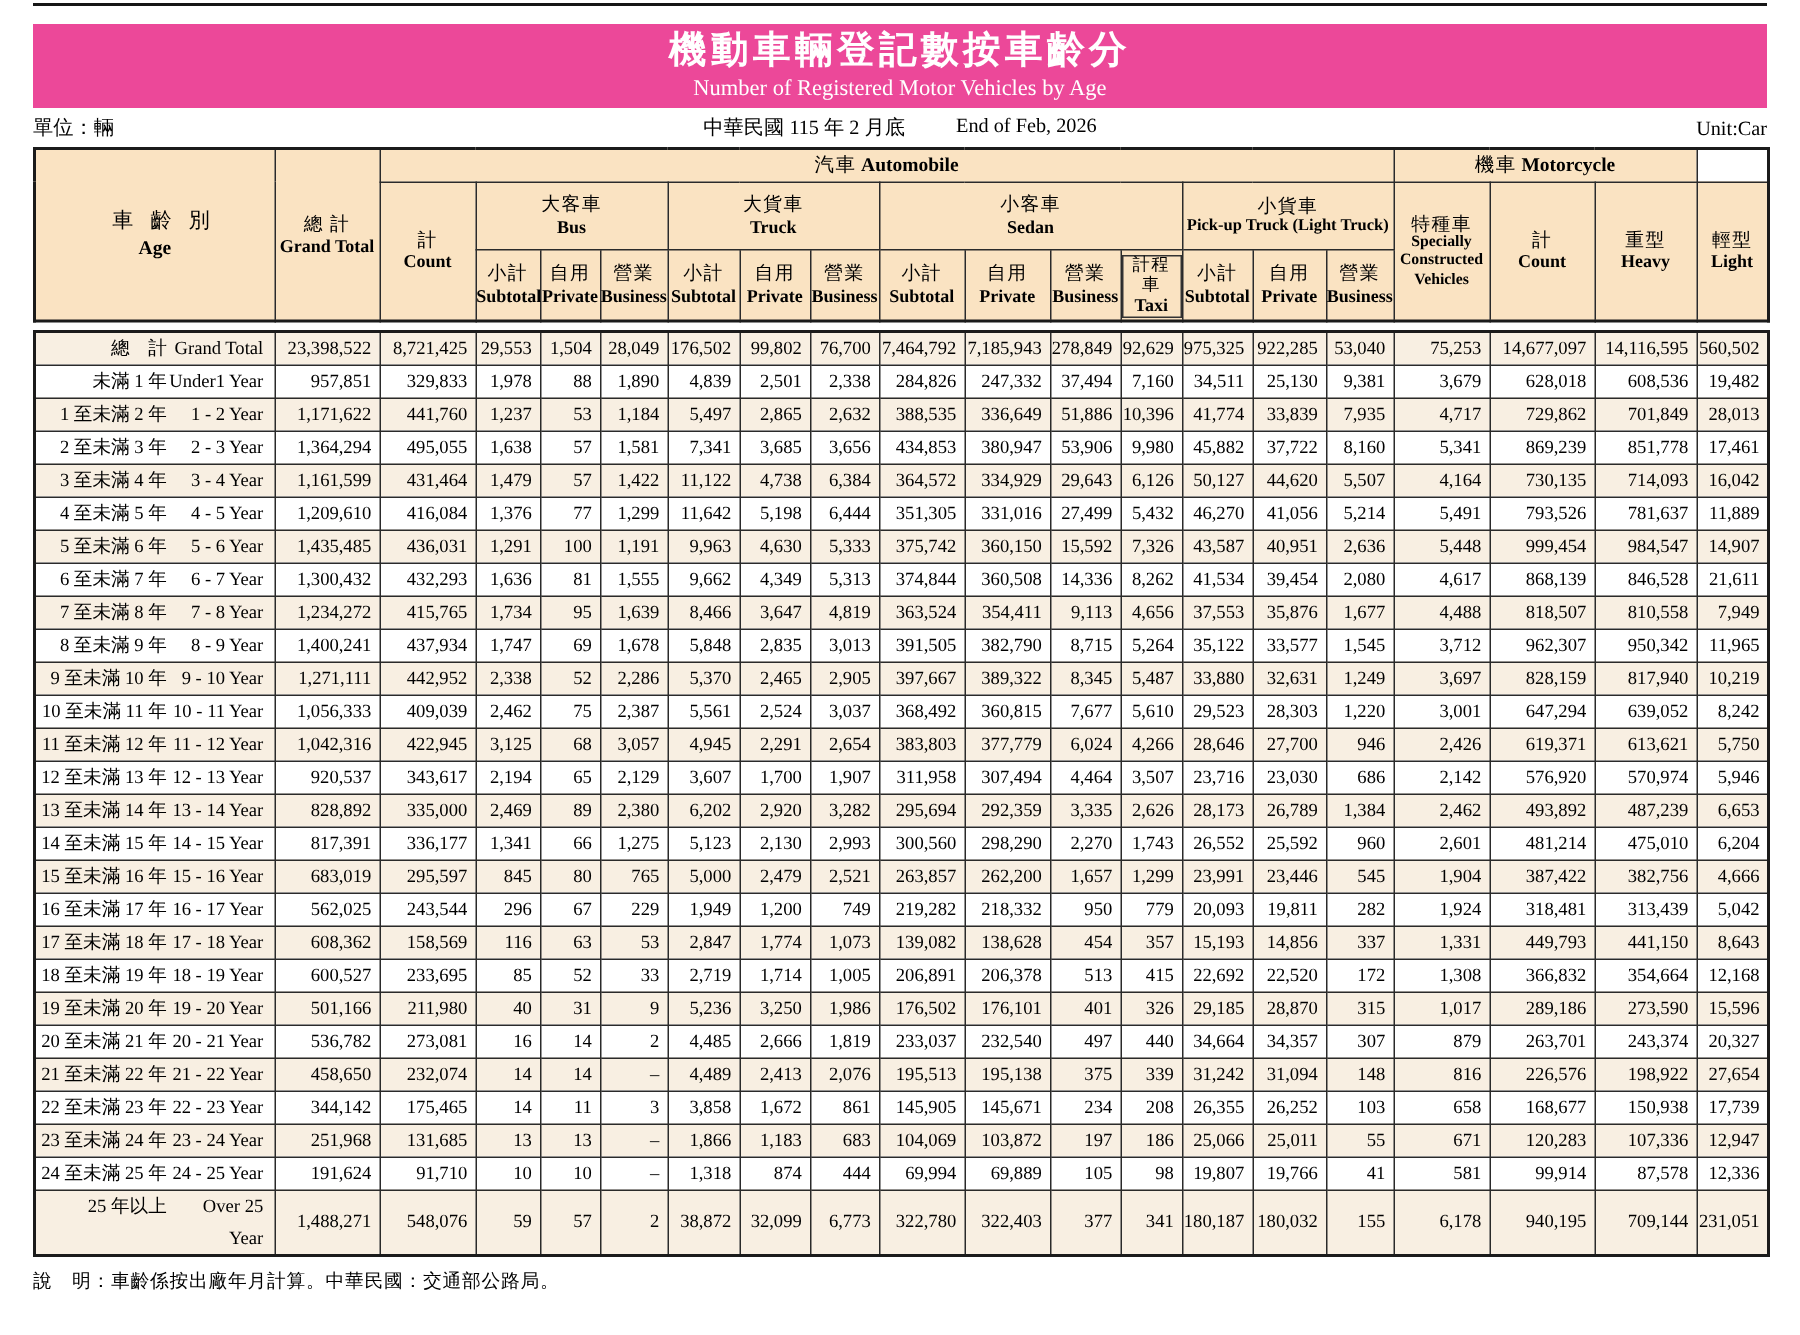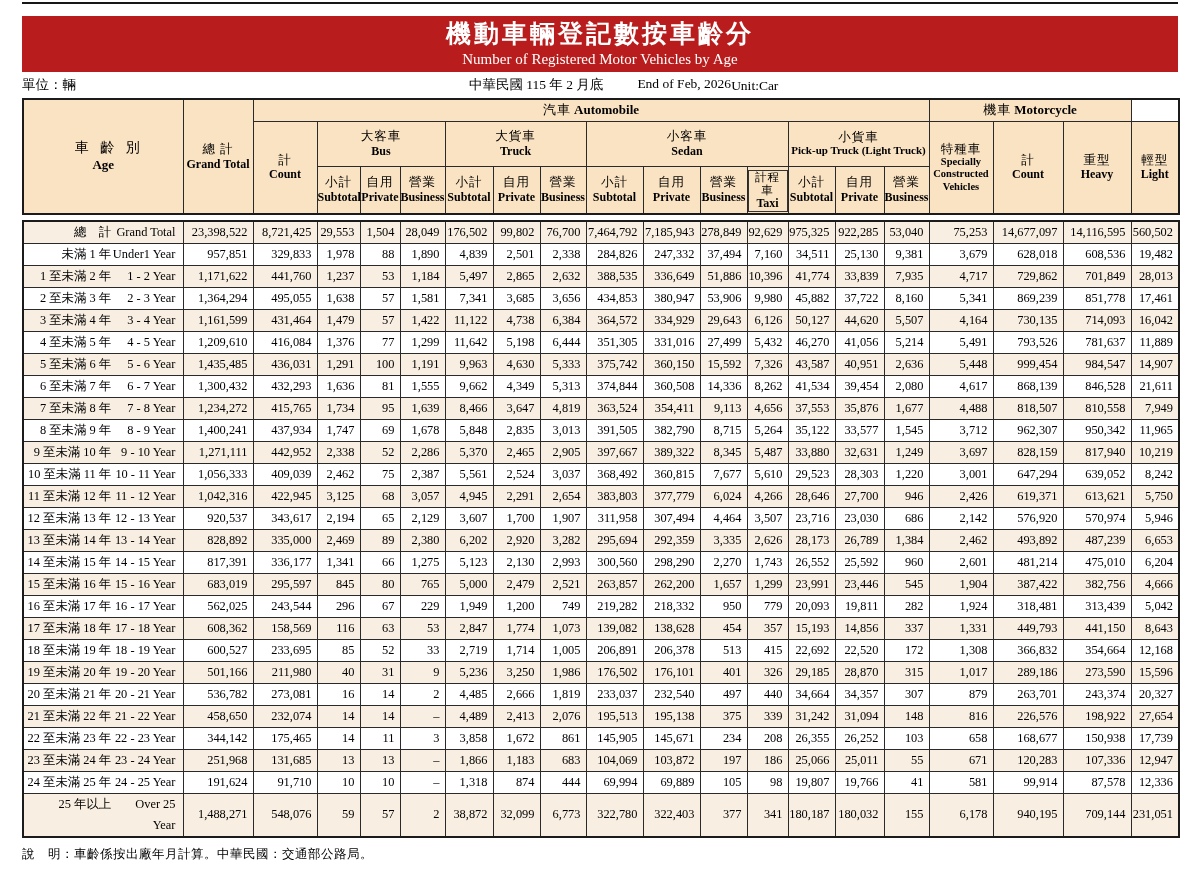--- a/index.html
+++ b/index.html
@@ -1,27 +1,27 @@
 <!DOCTYPE html>
 <html><head>
 <meta charset="utf-8">
 <style>
   * { box-sizing: border-box; margin: 0; padding: 0; }
   html,body { width:1200px; background:#fff; color:#000;
     font-family:"Liberation Serif","DejaVu Serif",serif; }
   body { height:890px; overflow:hidden; }
   .page { padding: 2px 22px 0 22px; }
   .topline { border-top:2px solid #161616; margin-bottom:12px; }
-  .banner { background:#b91c1c; color:#fff; text-align:center; height:56px; padding-top:3px; }
+  .banner { background:#ec4899; color:#fff; text-align:center; height:56px; padding-top:3px; }
   .banner .title-zh { font-size:25px; font-weight:bold; letter-spacing:3px; line-height:30px; }
   .banner .title-en { font-size:15px; line-height:21px; }
   .meta { display:flex; align-items:flex-end; font-size:13.5px; margin:4px 0 4px 0; }
   .meta .m-left  { flex:1; text-align:left; }
   .meta .m-center { flex:0 0 auto; display:flex; gap:34px; }
-  .meta .m-right { flex:1; }
+  .meta .m-right { flex:1; text-align:right; }
 
   table { border-collapse:collapse; table-layout:fixed; width:1156px; }
   table.hdr, table.datatbl { border:2px solid #1b1b1b; }
   th, td { border:1px solid #2a2a2a; }
 
   th { background:#fae3c2; font-weight:normal; text-align:center; vertical-align:middle;
        font-size:12.5px; line-height:1.18; padding:1px 0; }
   .hrow-a th { height:22px; }
   .hrow-b th { height:45px; }
   .hrow-c th { height:37px; }

